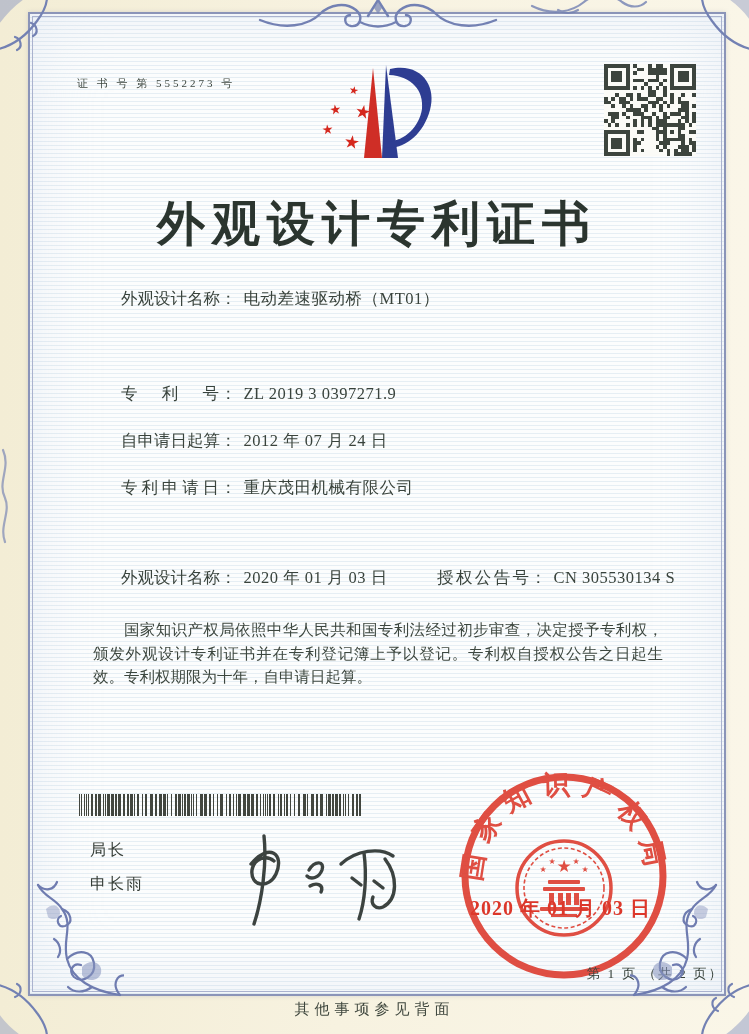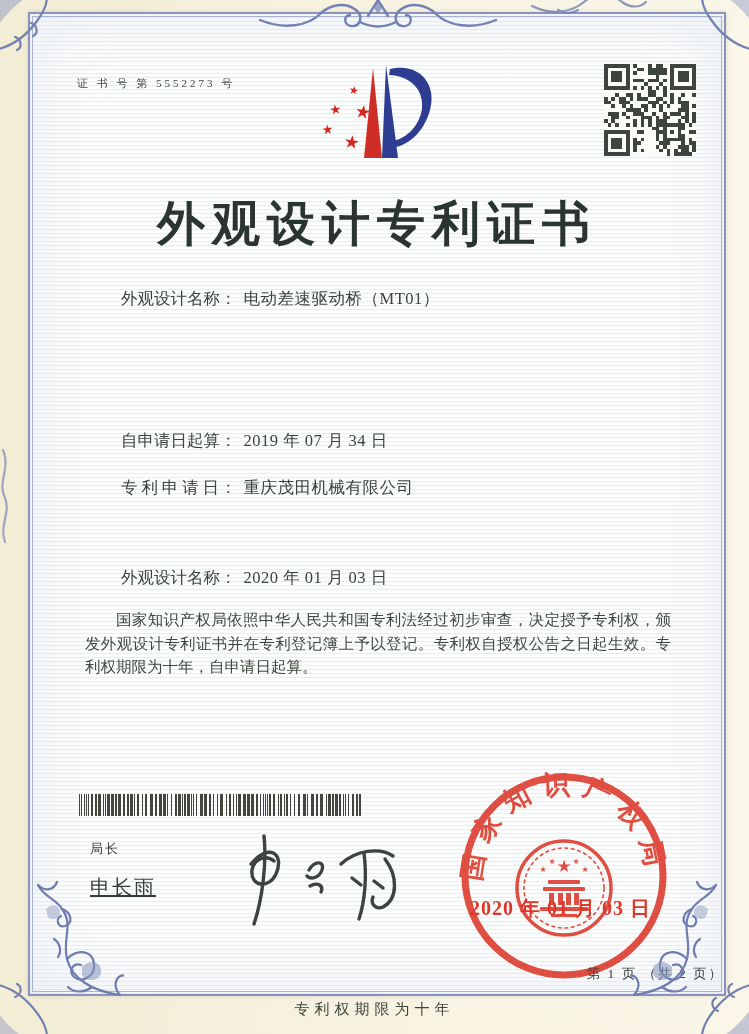--- a/index.html
+++ b/index.html
@@ -30,25 +30,25 @@
   }
   
   .fields{left:47px;top:274px;width:620px;height:300px;font-size:16.5px;}
   .frow{position:absolute;left:0;white-space:nowrap;margin-left:44px;}
   .flabel{display:inline-block;width:98px;text-align:justify;text-align-last:justify;vertical-align:bottom;}
   .fcolon{margin-left:1px;}
   .fvalue{margin-left:7px;letter-spacing:.5px;}
   .grant-right{position:absolute;left:316px;top:0;white-space:nowrap;}
   
   .paras{left:47px;top:588px;width:602px;font-size:15.5px;line-height:23.5px;text-align:justify;color:#3d473f;}
-  .paras p{margin:8px;text-indent:2em;font-family:Liberation Mono, monospace;}
+  .paras p{margin:16px;text-indent:2em;}
   
   .barcode{left:47px;top:780px;width:290px;height:22px;}
-  .signer-title{left:60px;top:826px;font-size:13px;letter-spacing:2px;font-family:"Liberation Sans","DejaVu Sans",sans-serif;color:#353d37;}
-  .signer-name{left:60px;top:860px;font-size:20px;letter-spacing:2px;font-family:"Liberation Sans","DejaVu Sans",sans-serif;color:#353d37;text-decoration:underline;}
+  .signer-title{left:60px;top:826px;font-size:16px;letter-spacing:2px;font-family:"Liberation Sans","DejaVu Sans",sans-serif;color:#353d37;}
+  .signer-name{left:60px;top:860px;font-size:16px;letter-spacing:2px;font-family:"Liberation Sans","DejaVu Sans",sans-serif;color:#353d37;}
   .signature{left:187px;top:812px;width:195px;height:100px;}
   .seal{left:428px;top:756px;width:212px;height:212px;opacity:.95;}
   .seal-date{left:440px;top:881px;font-size:20px;font-weight:600;letter-spacing:1px;color:#dc372a;z-index:4;}
   .page-indicator{left:0;right:0;top:951px;text-align:right;font-size:13.5px;letter-spacing:2px;color:#39433c;}
   .back-note{position:absolute;left:0;right:0;top:1000px;text-align:center;font-size:15px;letter-spacing:5px;color:#3e463d;z-index:3;}
   
   .orn{position:absolute;z-index:5;pointer-events:none;}
   .flourish-bl{left:2px;top:865px;width:92px;height:118px;z-index:3;}
   .flourish-br{left:600px;top:865px;width:92px;height:118px;transform:scaleX(-1);z-index:3;}
 </style>
@@ -270,28 +270,34 @@
       <rect x="22" y="24" width="1" height="1" fill="#3d453e"></rect>
       <rect x="23" y="24" width="1" height="1" fill="#3d453e"></rect>
     </svg>
 
   <div class="abs title">外观设计专利证书</div>
 
   <div class="abs fields">
     <div class="frow" style="top:0">
       <span class="flabel">外观设计名称</span><span class="fcolon">：</span><span class="fvalue">电动差速驱动桥（MT01）</span>
     </div>
+    <div class="frow" style="top:95px">
+      <span class="flabel">专利号</span><span class="fcolon">：</span><span class="fvalue">ZL 2019 3 0397271.9</span>
+    </div>
     <div class="frow" style="top:142px">
-      <span class="flabel">自申请日起算</span><span class="fcolon">：</span><span class="fvalue">2019 年 07 月 34 日</span>
+      <span class="flabel">自申请日起算</span><span class="fcolon">：</span><span class="fvalue">2012 年 07 月 24 日</span>
     </div>
     <div class="frow" style="top:189px">
       <span class="flabel">专利申请日</span><span class="fcolon">：</span><span class="fvalue">重庆茂田机械有限公司</span>
     </div>
     <div class="frow" style="top:279px">
       <span class="flabel">外观设计名称</span><span class="fcolon">：</span><span class="fvalue">2020 年 01 月 03 日</span>
+      <span class="grant-right">
+        <span class="flabel" style="width:92px">授权公告号</span><span class="fcolon">：</span><span class="fvalue">CN 305530134 S</span>
+      </span>
     </div>
   </div>
 
   <div class="abs paras">
     <p>国家知识产权局依照中华人民共和国专利法经过初步审查，决定授予专利权，颁发外观设计专利证书并在专利登记簿上予以登记。专利权自授权公告之日起生效。专利权期限为十年，自申请日起算。</p>
   </div>
 
   <svg class="abs barcode" id="barcode" viewBox="0 0 290 22" shape-rendering="crispEdges">
       <rect x="2" y="0" width="1" height="22" fill="#42463f"></rect>
       <rect x="4" y="0" width="1" height="22" fill="#42463f"></rect>
@@ -495,13 +501,13 @@
     <path d="M2,52 C16,48 30,38 40,24 C46,16 50,8 50,0"></path>
     <path d="M18,40 C24,42 26,50 20,53"></path>
     <path d="M34,26 C40,28 42,36 36,39"></path>
   </g>
   <path d="M0,0 L30,0 C18,8 8,18 0,30 Z" fill="#8b97c2" opacity=".5"></path>
 </svg>
 <svg class="orn" style="left:-5px;top:448px;width:16px;height:96px;opacity:.65" viewBox="0 0 16 96">
   <path d="M8,2 C16,20 2,34 10,50 C16,64 4,78 10,94" fill="none" stroke="#7381b3" stroke-width="2.2" stroke-linecap="round"></path>
 </svg>
 
-<div class="back-note">专利权期限为十年</div>
+<div class="back-note">其他事项参见背面</div>
 
 </body></html>

